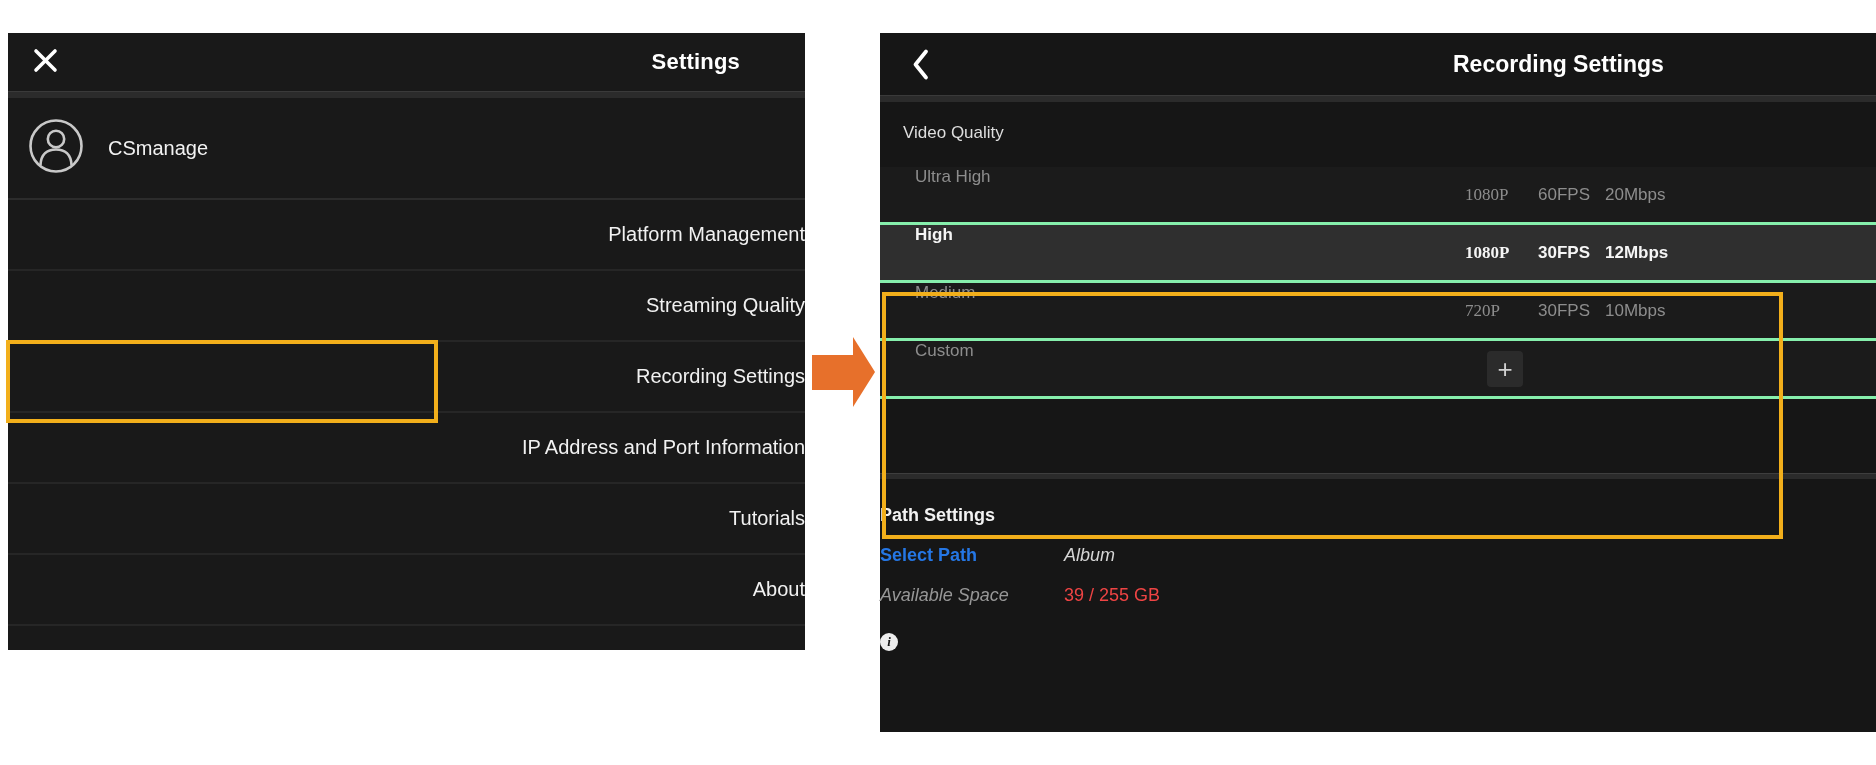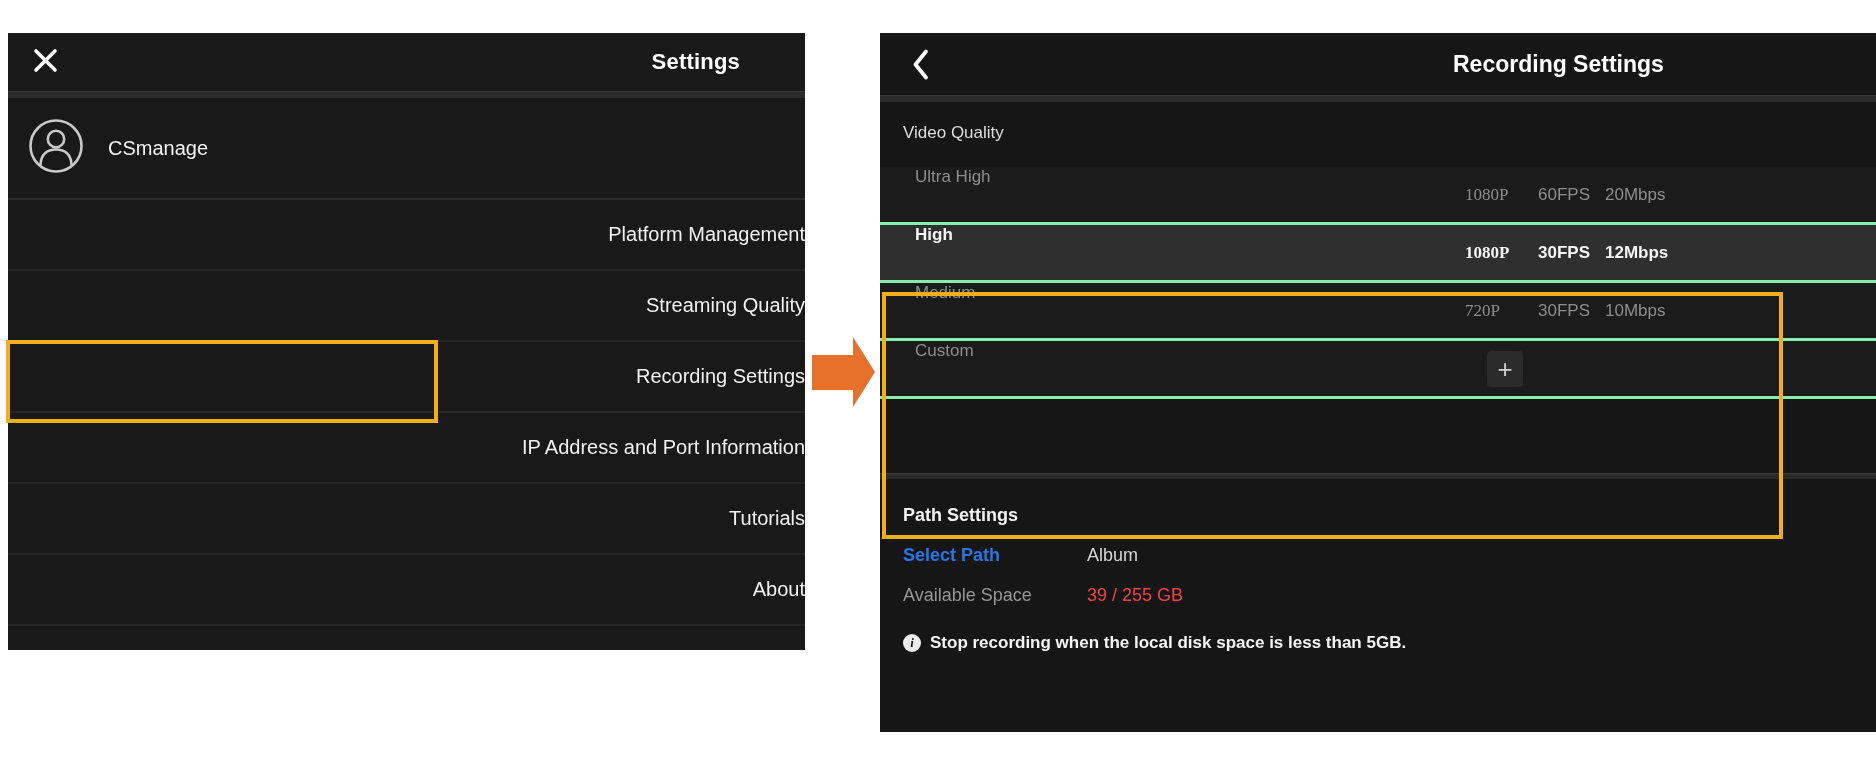--- a/index.html
+++ b/index.html
@@ -57,27 +57,27 @@
   .q-row.selected { background: #2f2f2f; }
   .q-row.selected .q-label, .q-row.selected .q-values { color: #f5f5f5; font-weight: 600; }
   .q-add-btn { position: absolute; left: 607px; top: 50%; transform: translateY(-50%);
     width: 36px; height: 36px; background: #2b2b2b; border: none; border-radius: 4px;
     color: #d0d0d0; font-size: 26px; line-height: 34px; cursor: pointer; font-family: "Liberation Sans", sans-serif; }
   .rp-highlight {
     position: absolute; left: 2px; top: 125px; width: 901px; height: 247px;
     border: 4px solid var(--accent); pointer-events: none; z-index: 5;
   }
   .rp-divider2 { margin-top: 74px; height: 6px; background: #2b2b2b; border-top: 1px solid #3e3e3e; }
-  .path-section { padding-left: 23px; }
+  .path-section { }
   .ps-heading { margin-top: 26px; font-size: 18px; font-weight: bold; color: #f2f2f2; }
   .ps-row { display: flex; align-items: center; margin-top: 19px; font-size: 18px; }
   .ps-label { width: 184px; }
   .ps-link { color: var(--link); font-weight: bold; cursor: pointer; }
-  .ps-label-gray { color: #979797; }
-  .ps-value { color: #d6d6d6; }
+  .ps-label-gray { color: #979797; font-style: italic; }
+  .ps-value { color: #d6d6d6; font-style: italic; }
   .ps-value-gray { color: #ef4444; }
   .ps-note { display: flex; align-items: center; gap: 9px; margin-top: 27px; }
   .info-icon { width: 18px; height: 18px; border-radius: 50%; background: #eeeeee; color: #161616;
     font-size: 13px; font-weight: bold; font-style: italic; display: flex; align-items: center;
     justify-content: center; font-family: "Liberation Serif", serif; flex-shrink: 0; }
   .ps-note-text { font-size: 17px; font-weight: bold; color: #f5f5f5; }
 </style>
 </head>
 <body>
 
@@ -195,18 +195,17 @@
       <div class="ps-row">
         <span class="ps-label ps-link">Select Path</span>
         <span class="ps-value">Album</span>
       </div>
       <div class="ps-row">
         <span class="ps-label ps-label-gray">Available Space</span>
         <span class="ps-value-gray">39 / 255 GB</span>
       </div>
       <div class="ps-note">
         <span class="info-icon">i</span>
-        <span class="ps-note-text">Stop recording when the local disk space is less than 5GB.</span>
       </div>
     </div>
   </div>
 
 </div>
 
 </body></html>

